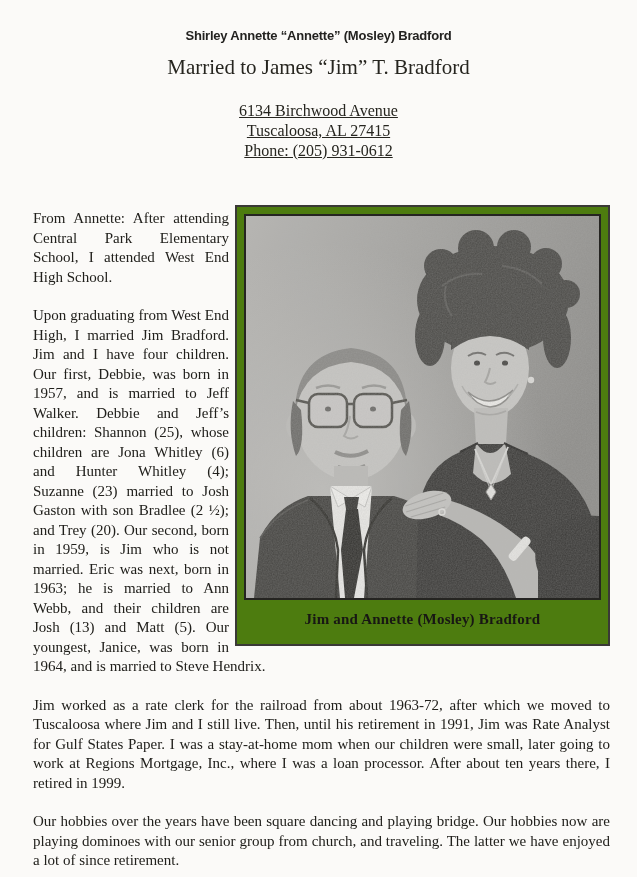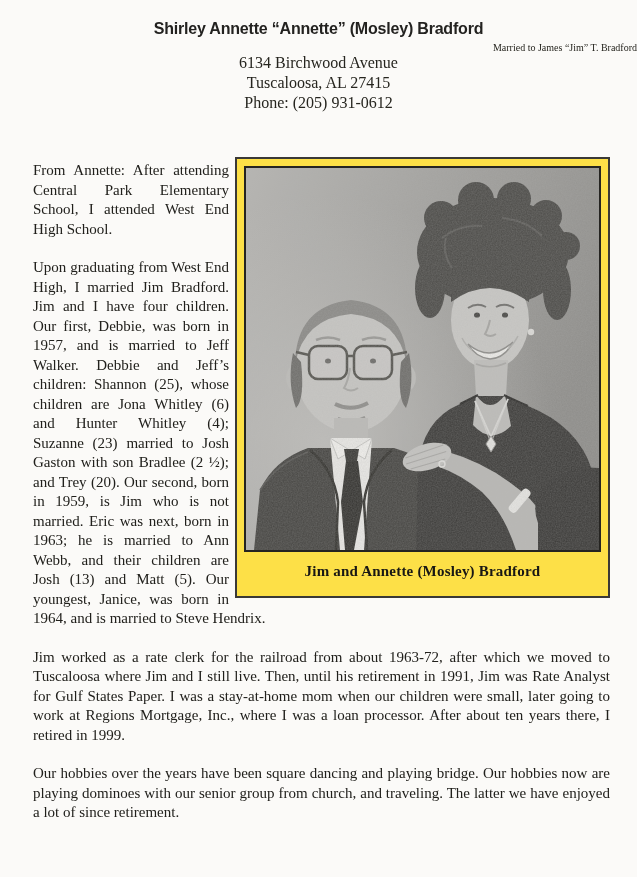--- a/index.html
+++ b/index.html
@@ -8,54 +8,55 @@
     width:637px; height:877px;
     margin:0 auto;
     background:#fbfaf8;
     color:#1e1d1b;
     font-family:"Liberation Serif","DejaVu Serif",serif;
     overflow:hidden;
     box-sizing:border-box;
   }
   header { text-align:center; padding-top:16px; }
   .doc-title {
-    margin:4px;
+    margin:12px;
     font-family:"Liberation Sans","DejaVu Sans",sans-serif;
     font-weight:700;
-    font-size:16px;
+    font-size:13px;
     letter-spacing:-0.2px;
     color:#232220;
   }
   .doc-subtitle {
     margin-top:0;
-    font-size:10px;
+    font-size:21px;
     color:#26251f;
-    text-align:right;
   }
   .address-block {
+    margin-top:21px;
     font-size:16px;
     line-height:20px;
     color:#26251f;
+    text-decoration:underline;
   }
   main.body-text {
     margin:48px 27px 0 33px;
     font-size:15px;
     line-height:19.5px;
     text-align:justify;
     color:#21201c;
   }
   main.body-text p { margin:0 0 19px 0; }
   figure.photo-frame {
     float:right;
     width:375px;
     margin:-4px 0 8px 6px;
     box-sizing:border-box;
     border:2px solid #39383634;
     border:2px solid #3a3936;
-    background:#fde047;
+    background:#4d7c0f;
     padding:7px 7px 14px 7px;
   }
   .photo-box {
     border:2px solid #252421;
     height:382px;
     overflow:hidden;
     background:#a3a2a0;
   }
   .photo-box svg { display:block; width:100%; height:100%; }
   figcaption {

